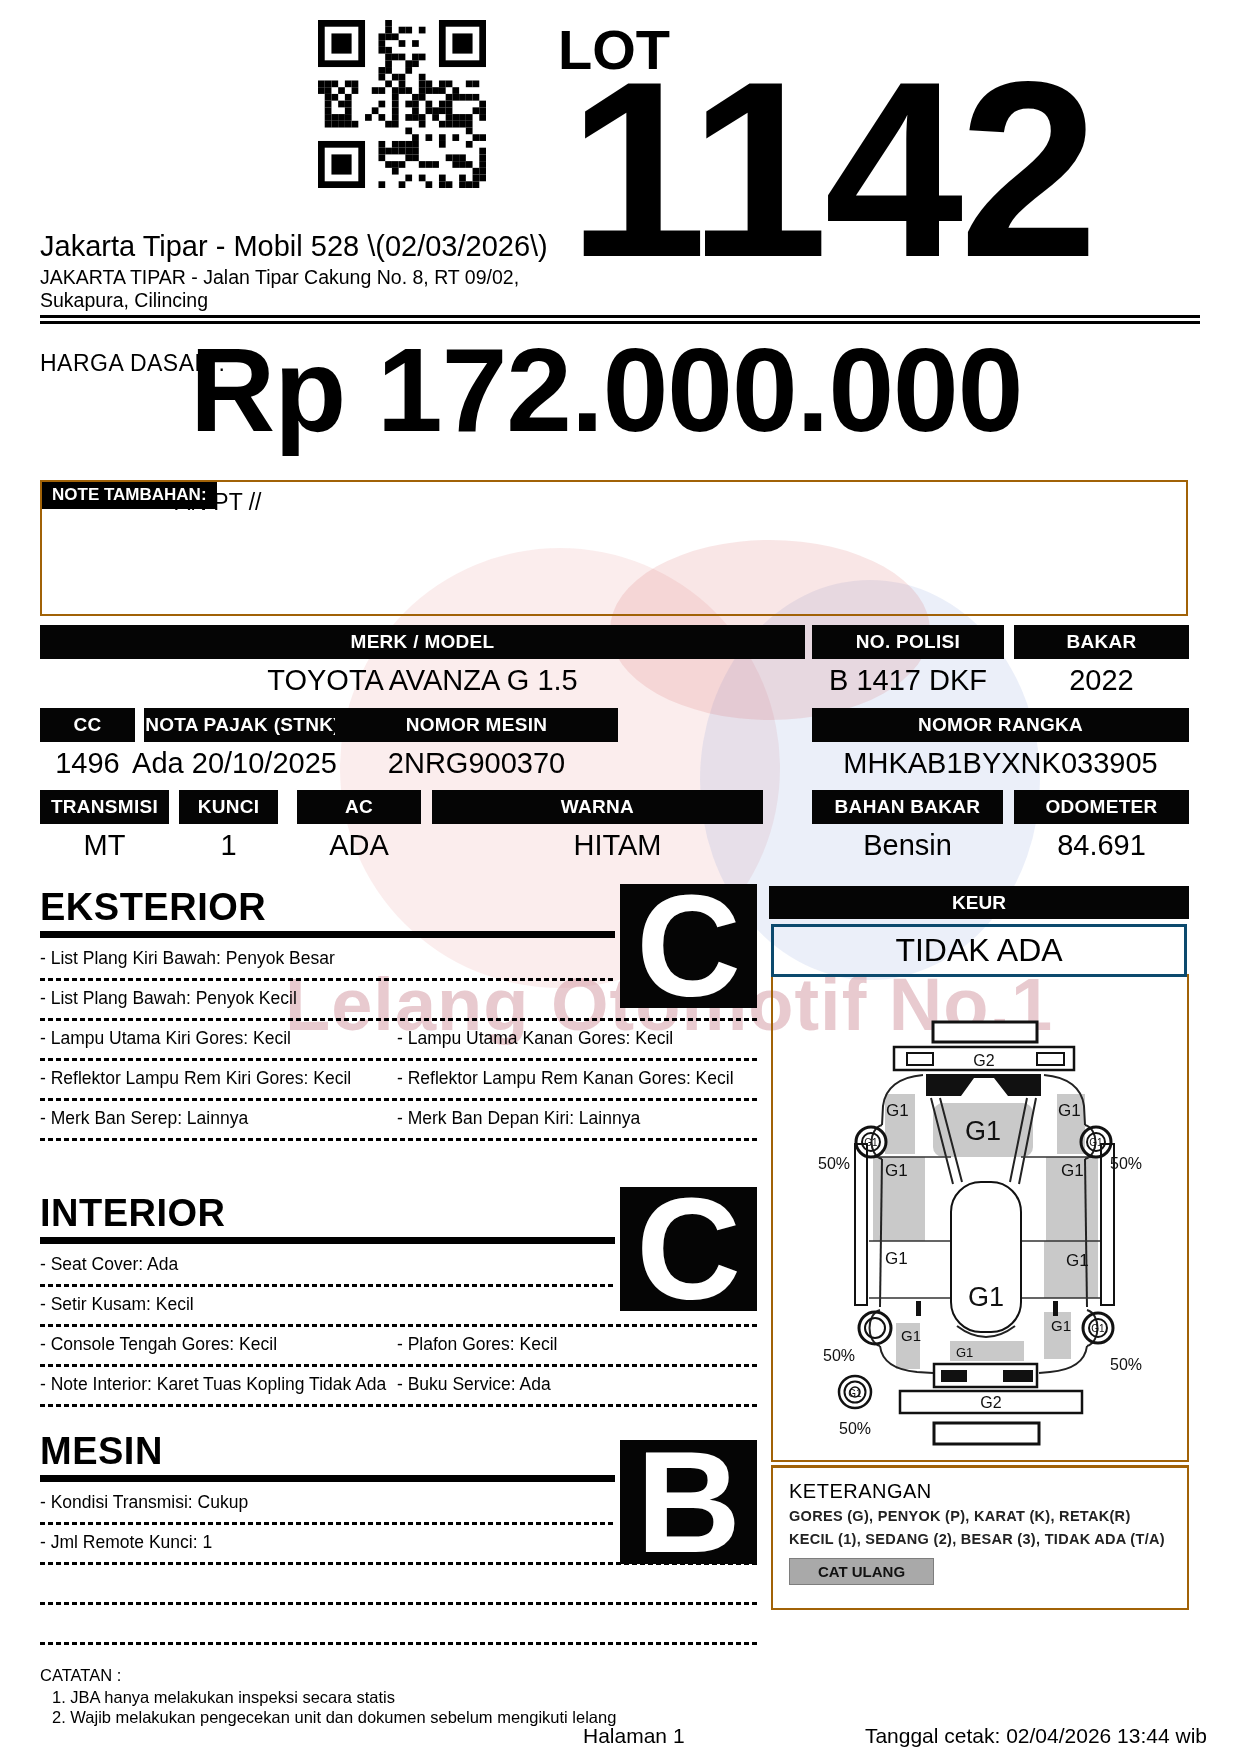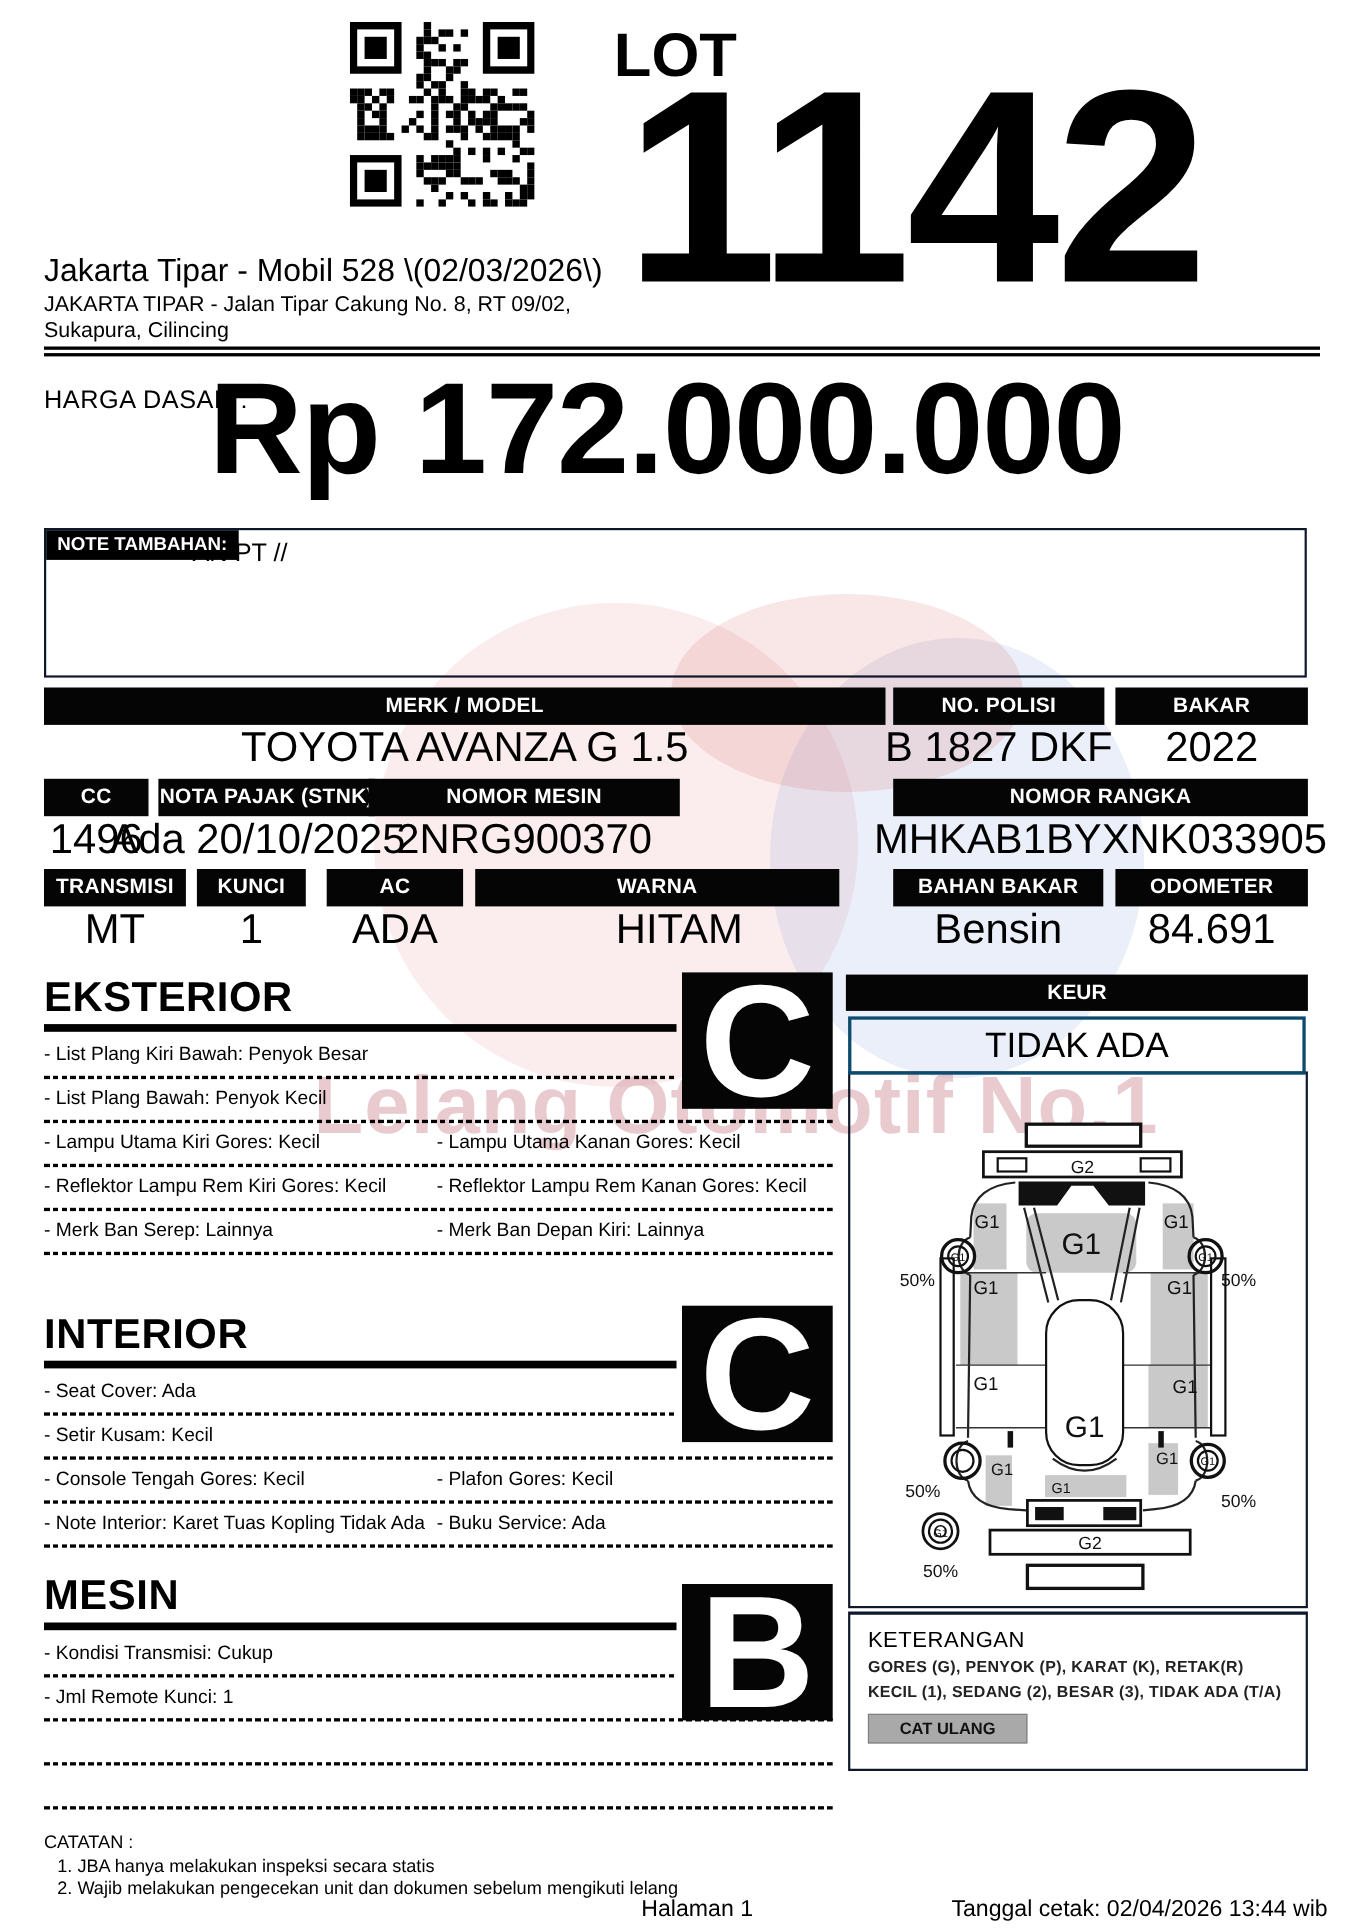--- a/index.html
+++ b/index.html
@@ -14,28 +14,28 @@
   
   .lot-label{position:absolute;font-weight:bold;font-size:56px;line-height:1}
   .lot-number{position:absolute;font-weight:bold;font-size:250px;line-height:1;letter-spacing:-4px}
   .venue-title{position:absolute;font-size:29px;white-space:nowrap}
   .venue-addr{position:absolute;font-size:19.5px;line-height:23px;white-space:nowrap}
   .dbl-rule{position:absolute;left:40px;width:1160px;height:3px;
             border-top:3px solid #000;border-bottom:3px solid #000}
   .harga-label{position:absolute;font-size:23px;letter-spacing:.5px}
   .harga-value{position:absolute;font-weight:bold;font-size:118px;line-height:1;letter-spacing:-1px;white-space:nowrap}
   
-  .box{position:absolute;border:2px solid #0f172a}
+  .box{position:absolute;border:2px solid #a16207}
   .note-label{position:absolute;left:0;top:0;background:#000;color:#fff;font-weight:bold;
               font-size:17px;padding:3px 10px 4px 10px;z-index:2}
   .note-text{position:absolute;left:133px;top:7px;font-size:23px;z-index:1;white-space:nowrap}
   
   .bar{position:absolute;height:34px;background:#050505;color:#fff;font-weight:bold;font-size:19px;
        display:flex;align-items:center;justify-content:center;letter-spacing:.3px;white-space:nowrap;z-index:1}
-  .val{position:absolute;height:34px;font-size:38px;display:flex;align-items:center;
+  .val{position:absolute;height:34px;font-size:29px;display:flex;align-items:center;
        justify-content:center;white-space:nowrap;z-index:1}
   
   .sec{position:absolute;width:717px;z-index:1}
   .sec-title{font-size:38px;font-weight:bold;line-height:46px;letter-spacing:.5px}
   .sec-rule{height:7px;background:#000;width:575px;margin-top:1px}
   .sec-rows{margin-top:6px}
   .srow{position:relative;height:40px}
   .srow .lt{position:absolute;left:0;top:4px;font-size:17.5px;white-space:nowrap}
   .srow .rt{position:absolute;left:357px;top:4px;font-size:17.5px;white-space:nowrap}
   .dot{position:absolute;left:0;bottom:3px;height:3px;
@@ -269,21 +269,21 @@
 
   <div class="box z1" style="left:40px;top:480px;width:1144px;height:132px">
     <div class="note-label">NOTE TAMBAHAN:</div>
     <div class="note-text">AN PT //</div>
   </div>
 
   <div class="bar" style="left:40px;top:625px;width:765px">MERK / MODEL</div>
   <div class="bar" style="left:812px;top:625px;width:192px">NO. POLISI</div>
   <div class="bar" style="left:1014px;top:625px;width:175px">BAKAR</div>
   <div class="val" style="left:40px;top:663px;width:765px">TOYOTA AVANZA G 1.5</div>
-  <div class="val" style="left:812px;top:663px;width:192px">B 1827 DKF</div>
+  <div class="val" style="left:812px;top:663px;width:192px">B 1417 DKF</div>
   <div class="val" style="left:1014px;top:663px;width:175px">2022</div>
 
   <div class="bar" style="left:40px;top:708px;width:95px">CC</div>
   <div class="bar" style="left:144px;top:708px;width:197px">NOTA PAJAK (STNK)</div>
   <div class="bar" style="left:335px;top:708px;width:283px">NOMOR MESIN</div>
   <div class="bar" style="left:812px;top:708px;width:377px">NOMOR RANGKA</div>
   <div class="val" style="left:40px;top:746px;width:95px">1496</div>
   <div class="val" style="left:144px;top:746px;width:181px">Ada 20/10/2025</div>
   <div class="val" style="left:335px;top:746px;width:283px">2NRG900370</div>
   <div class="val" style="left:812px;top:746px;width:377px">MHKAB1BYXNK033905</div>

